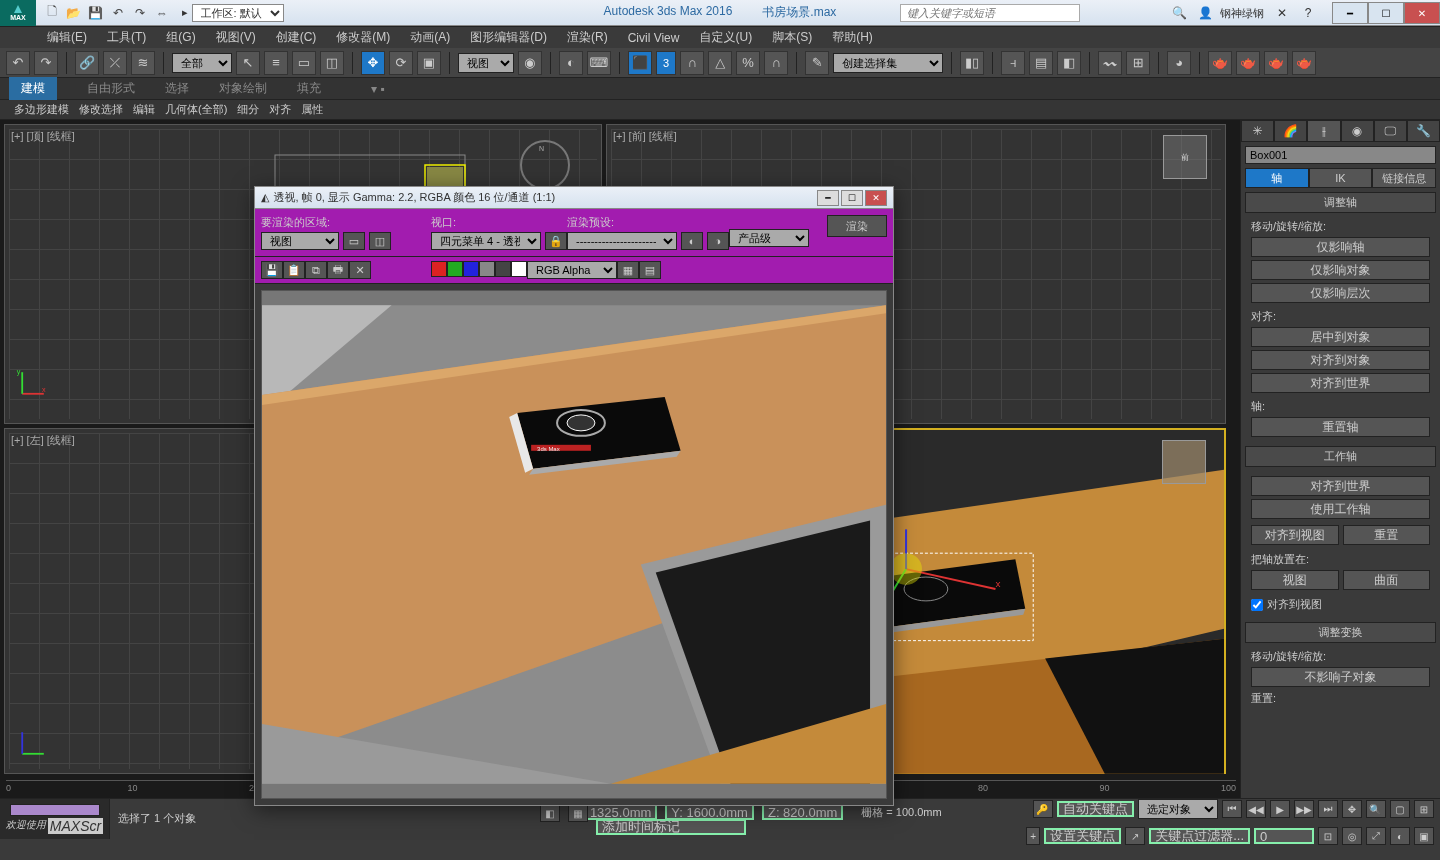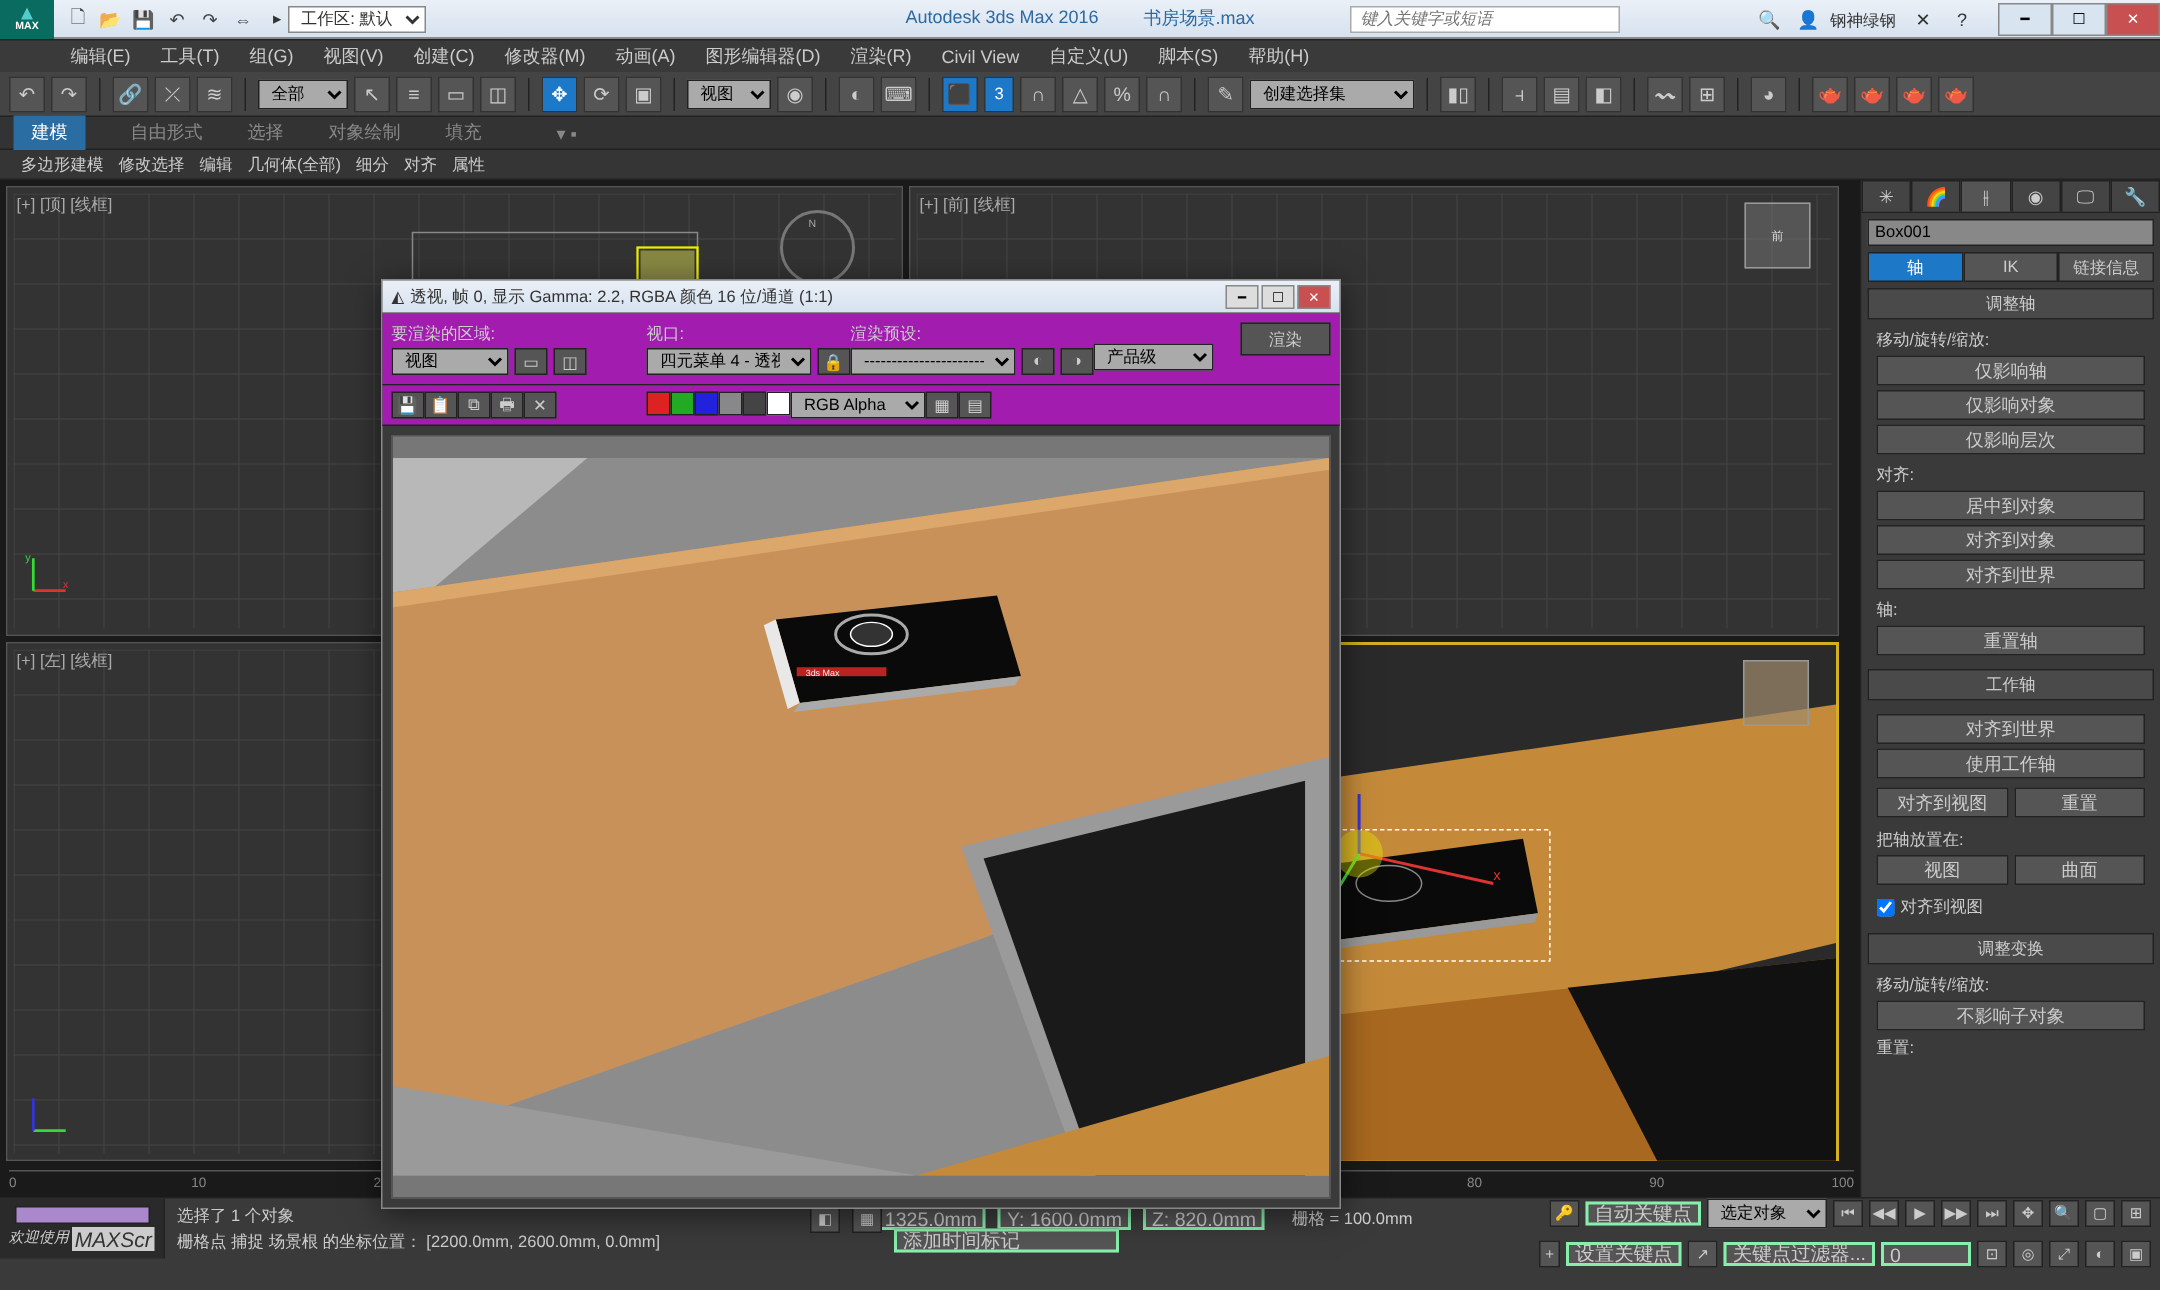--- a/index.html
+++ b/index.html
@@ -371,21 +371,20 @@
 <div class="statusbar">
   <div class="status-left">
     <div style="width:90px;height:12px;background:#a8c;border:1px solid #222;"></div>
     <div style="display:flex;gap:2px;font-style:italic;">
         <span style="font-size:10px;">欢迎使用</span>
         <span style="background:#ccc;color:#333;font-size:14px;padding:0 2px;">MAXScr</span>
       </div>
   </div>
   <div class="status-info">
     <div>选择了 1 个对象</div>
-    <div>栅格点 捕捉 场景根 的坐标位置：  [2200.0mm, 2600.0mm, 0.0mm]</div>
   </div>
   <div class="status-coords" style="position:absolute; left:540px; top:4px;">
     <div class="nav-btn">🔒</div>
     <div class="coord-field">X: 1325.0mm</div>
     <div class="coord-field">Y: 1600.0mm</div>
     <div class="coord-field">Z: 820.0mm</div>
     <span style="margin-left:10px;">栅格 = 100.0mm</span>
   </div>
   <div style="position:absolute; left:540px; bottom:3px; display:flex; gap:8px; align-items:center;">
     <div class="nav-btn">◧</div>

